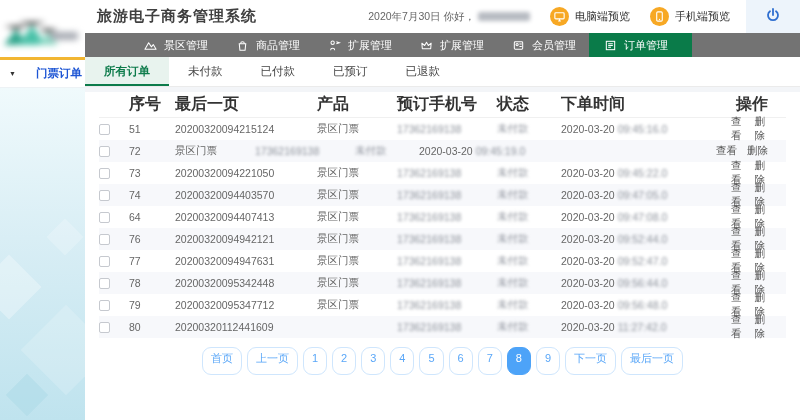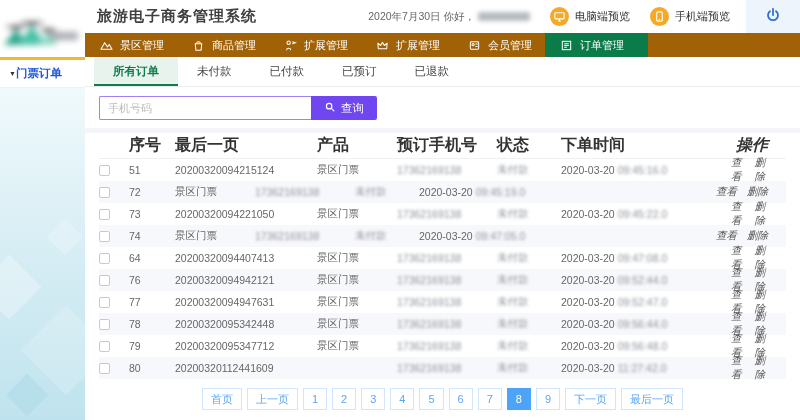--- a/index.html
+++ b/index.html
@@ -10,21 +10,21 @@
   
   .sidebar { width:85px; display:flex; flex-direction:column; background:#fff; flex-shrink:0; }
   .logo { height:57px; background:#fff; position:relative; overflow:hidden; }
   .logo-art { position:absolute; inset:0; filter:blur(3px); }
   .tri { position:absolute; width:0; height:0; border-style:solid; }
   .t1 { border-left:12px solid transparent; border-right:12px solid transparent; border-bottom:16px solid #2fa58c; left:4px; top:26px; }
   .t2 { border-left:14px solid transparent; border-right:14px solid transparent; border-bottom:20px solid #49c1a8; left:18px; top:22px; }
   .t3 { border-left:10px solid transparent; border-right:10px solid transparent; border-bottom:13px solid #8ad8c4; left:38px; top:29px; }
   .logo-text-bar { position:absolute; left:50px; top:32px; width:28px; height:8px; background:#a7abb3; border-radius:2px; }
   .accent { height:3px; background:#f2b632; }
-  .side-item { height:28px; background:#fff; display:flex; align-items:center; gap:0;
+  .side-item { height:28px; background:#fff; display:flex; align-items:center; gap:20px;
     padding-left:9px; color:#1d55d4; font-weight:bold; font-size:11.5px; cursor:pointer;
     border-bottom:1px solid #edf2f5; }
   .caret { font-size:7px; color:#333; }
   .side-bg { flex:1; position:relative; overflow:hidden;
     background:linear-gradient(180deg,#f0fafc 0%,#d9eef5 45%,#bfe3ee 100%); }
   .dia { position:absolute; transform:rotate(45deg); background:rgba(255,255,255,.30); }
   .d1 { width:46px; height:46px; left:-14px; bottom:110px; }
   .d2 { width:64px; height:64px; left:34px; bottom:38px; opacity:.6; }
   .d3 { width:30px; height:30px; left:12px; bottom:10px; background:rgba(173,219,232,.55); }
   .d4 { width:26px; height:26px; left:52px; bottom:170px; background:rgba(255,255,255,.22); }
@@ -39,32 +39,32 @@
   .redact { display:inline-block; background:#b7bbc2; border-radius:2px; filter:blur(2px); }
   .name-redact { width:52px; height:9px; margin-left:3px; }
   .preview-btn { display:flex; align-items:center; gap:6px; font-size:11px; color:#333;
     margin-left:20px; cursor:pointer; }
   .orange-circle { width:19px; height:19px; border-radius:50%; background:#f7a824;
     display:flex; align-items:center; justify-content:center; }
   .power-btn { width:54px; height:33px; margin-left:16px; background:#edf4fb;
     display:flex; align-items:center; justify-content:center; cursor:pointer; }
 
   
-  .navbar { height:24px; background:#a16207; display:flex; }
+  .navbar { height:24px; background:#737373; display:flex;padding-left:44px; }
   .nav-item { width:92px; height:100%; display:flex; align-items:center; gap:7px;
     padding-left:15px; color:#fff; font-size:11px; cursor:pointer; }
   .nav-item.active { background:#0a7b49; width:103px; }
   .nav-icon { width:13px; height:13px; display:flex; }
 
   
   .content { flex:1; background:#fff; display:flex; flex-direction:column; }
   .tabs { height:30px; display:flex; border-bottom:1px solid #ebebeb; }
   .tab { padding:0 19px; line-height:29px; font-size:11.5px; color:#444; cursor:pointer; }
   .tab.active { background:#e8f3ee; color:#0d7b4b; font-weight:bold;
-    border-bottom:2px solid #0d7b4b; line-height:28px;margin-left:9px; }
+    border-bottom:2px solid #0d7b4b; line-height:28px; }
 
   .search-row { padding:9px 14px 8px; display:flex; align-items:center; }
   .search-input { width:212px; height:24px; border:1px solid #9f82f2; border-right:none;
     border-radius:2px 0 0 2px; padding:0 8px; font-size:11px; color:#333; outline:none; }
   .search-input::placeholder { color:#bbb; }
   .search-btn { height:24px; display:flex; align-items:center; gap:5px; background:#6f46f0;
     color:#fff; border:none; padding:0 13px; font-size:11.5px; border-radius:0 2px 2px 0; cursor:pointer; }
   .sep-band { height:5px; background:#f3f5f8; }
 
   .table { padding:0 14px; }
@@ -72,29 +72,29 @@
   .trow:nth-child(even) { background:#f7f8fb; }
   .thead { display:flex; align-items:center; height:26px; font-size:16px; font-weight:bold;
     color:#333; border-bottom:1px solid #f0f0f0; }
   .c-check { width:30px; display:flex; align-items:center; }
   .c-no { width:46px; }
   .c-order { width:142px; }
   .c-prod { width:80px; }
   .c-phone { width:100px; }
   .c-status { width:64px; }
   .c-time { width:170px; }
-  .c-act { flex:1; display:flex; justify-content:flex-end; gap:10px; padding-right:18px;font-style:italic; }
+  .c-act { flex:1; display:flex; justify-content:flex-end; gap:10px; padding-right:18px; }
   .blur { filter:blur(1.7px); color:#8d929b; }
   .act-link { color:#555; cursor:pointer; }
   .row-check { appearance:none; width:11px; height:11px; border:1px solid #c6c9cf;
     border-radius:2px; background:#fff; cursor:pointer; }
 
   .pagination { margin-top:9px; display:flex; justify-content:center; gap:5px; }
-  .page-btn { min-width:24px; height:22px; line-height:20px; padding:0 8px; text-align:center;
-    border:1px solid #cfe6fd; border-radius:0; color:#5aa7f8; font-size:11px; background:#fff;
+  .page-btn { min-width:24px; height:28px; line-height:20px; padding:0 8px; text-align:center;
+    border:1px solid #cfe6fd; border-radius:9px; color:#5aa7f8; font-size:11px; background:#fff;
     cursor:pointer; }
   .page-btn.active { background:#4da3f8; border-color:#4da3f8; color:#fff; }
 </style>
 </head>
 <body>
 
 <div class="app">
 
   <aside class="sidebar">
     <div class="logo">
@@ -212,32 +212,20 @@
 
     <div class="content">
       <div class="tabs" id="tabs">
           <div class="tab active">所有订单</div>
           <div class="tab">未付款</div>
           <div class="tab">已付款</div>
           <div class="tab">已预订</div>
           <div class="tab">已退款</div>
         </div>
 
-      <div class="search-row">
-        <input class="search-input" placeholder="手机号码" style="">
-        <button class="search-btn">
-          <span>
-            <svg width="12" height="12" viewBox="0 0 14 14">
-                <circle cx="6" cy="6" r="3.2" fill="none" stroke="#fff" stroke-width="1.4"></circle>
-                <path d="M8.6 8.6 L11.6 11.6" stroke="#fff" stroke-width="1.4" stroke-linecap="round"></path>
-              </svg>
-          </span>
-          <span>查询</span>
-        </button>
-      </div>
 
       <div class="sep-band"></div>
 
       <div class="table">
         <div class="thead" id="thead">
             <span class="c-check"></span>
             <span class="c-no">序号</span>
             <span class="c-order">最后一页</span>
             <span class="c-prod">产品</span>
             <span class="c-phone">预订手机号</span>
@@ -288,20 +276,21 @@
               <span class="c-act">
                 <span class="act-link">查看</span>
                 <span class="act-link">删除</span>
               </span>
             </div>
             <div class="trow">
               <span class="c-check">
                 <input class="row-check" type="checkbox" style="">
               </span>
               <span class="c-no">74</span>
+              <span class="c-order">20200320094403570</span>
               <span class="c-prod">景区门票</span>
               <span class="c-phone blur">17362169138</span>
               <span class="c-status blur">未付款</span>
               <span class="c-time"><span>2020-03-20 </span><span class="blur">09:47:05.0</span></span>
               <span class="c-act">
                 <span class="act-link">查看</span>
                 <span class="act-link">删除</span>
               </span>
             </div>
             <div class="trow">

